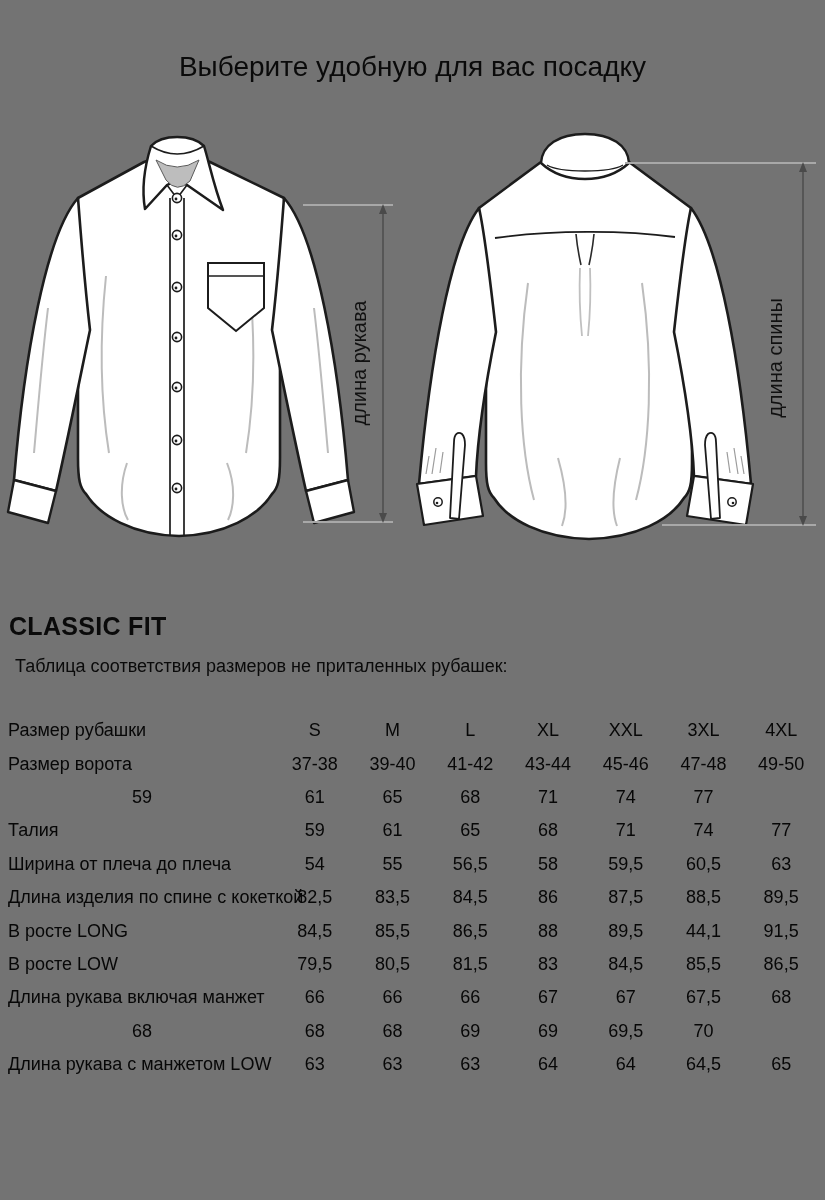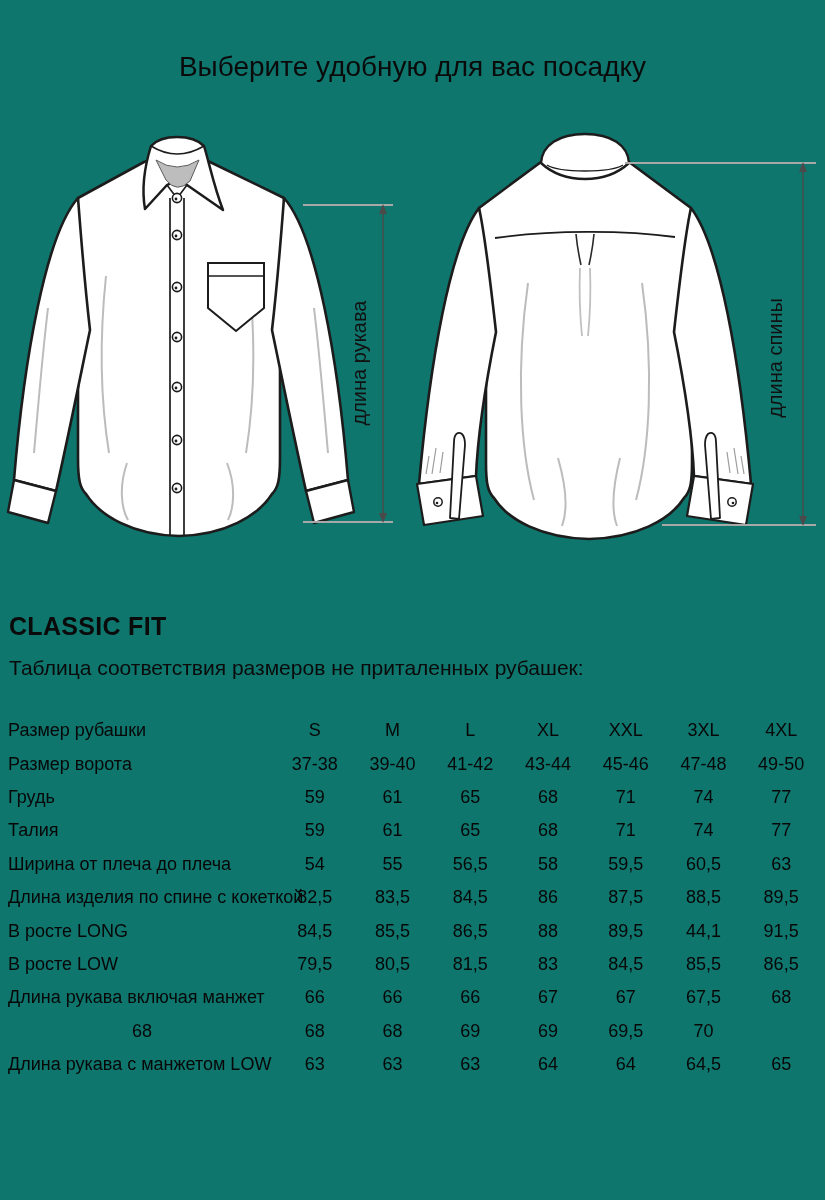--- a/index.html
+++ b/index.html
@@ -1,32 +1,32 @@
 <!DOCTYPE html>
 <html><head>
 <meta charset="utf-8">
 <style>
   html,body { margin:0; padding:0; background:#fff; }
   .page {
-    position:relative; width:825px; height:1200px; background:#0f766e;
+    position:relative; width:825px; height:1200px; background:#737373;
     font-family:"Liberation Sans", sans-serif; color:#000; overflow:hidden;
   }
   .title {
     position:absolute; top:50px; left:0; width:825px;
     text-align:center; font-size:28px; line-height:33px; color:#0a0a0a;
   }
   .fig-front { position:absolute; left:0;   top:118px; width:400px; height:452px; }
   .fig-back  { position:absolute; left:410px; top:118px; width:415px; height:452px; }
   .heading {
     position:absolute; top:612px; left:9px;
     font-size:25px; font-weight:bold; letter-spacing:.3px; color:#0a0a0a;
   }
   .subtitle {
-    position:absolute; top:656px; left:9px;
-    font-size:21px; color:#0a0a0a;
+    position:absolute; top:656px; left:15px;
+    font-size:18px; color:#0a0a0a;
   }
   .size-table { position:absolute; top:714px; left:8px; width:812px; }
   .trow {
     display:grid; grid-template-columns:268px repeat(7, 1fr);
     height:33.4px; align-items:center; font-size:18px; color:#070707;
   }
   .tlabel { text-align:left; white-space:nowrap; }
   .tcell  { text-align:center; white-space:nowrap; }
   svg text { font-family:"Liberation Sans", sans-serif; }
 </style>
@@ -193,21 +193,20 @@
         <div class="tlabel">Размер ворота</div>
         <div class="tcell">37-38</div>
         <div class="tcell">39-40</div>
         <div class="tcell">41-42</div>
         <div class="tcell">43-44</div>
         <div class="tcell">45-46</div>
         <div class="tcell">47-48</div>
         <div class="tcell">49-50</div>
       </div>
       <div class="trow">
-        <div class="tlabel">Грудь</div>
         <div class="tcell">59</div>
         <div class="tcell">61</div>
         <div class="tcell">65</div>
         <div class="tcell">68</div>
         <div class="tcell">71</div>
         <div class="tcell">74</div>
         <div class="tcell">77</div>
       </div>
       <div class="trow">
         <div class="tlabel">Талия</div>

